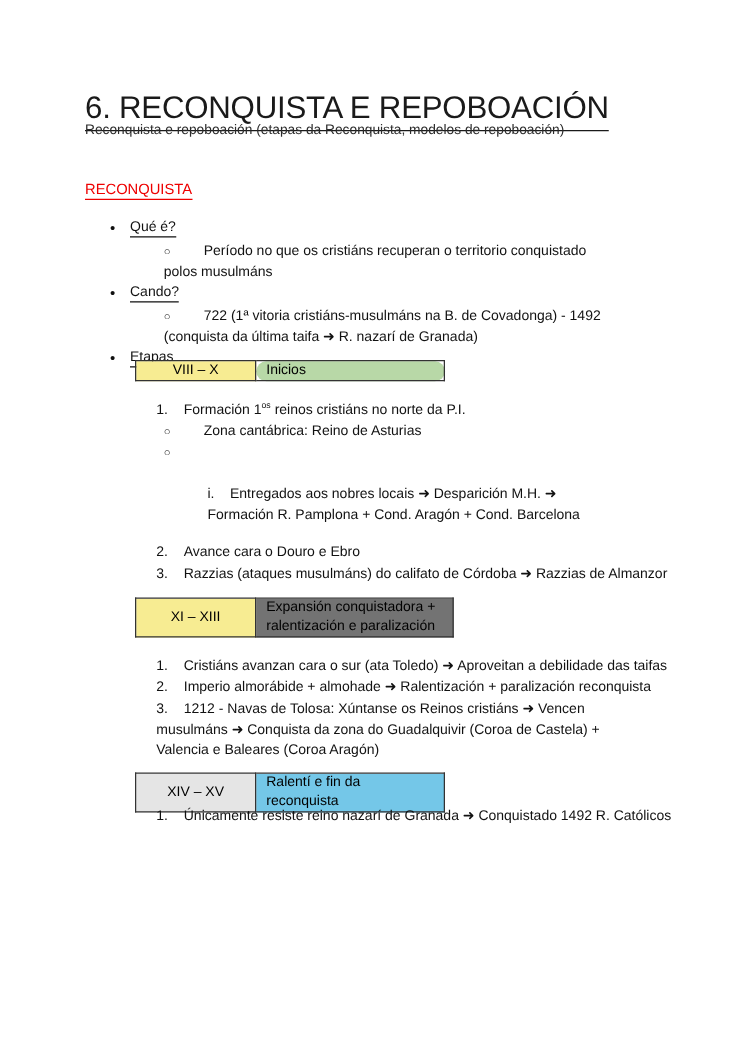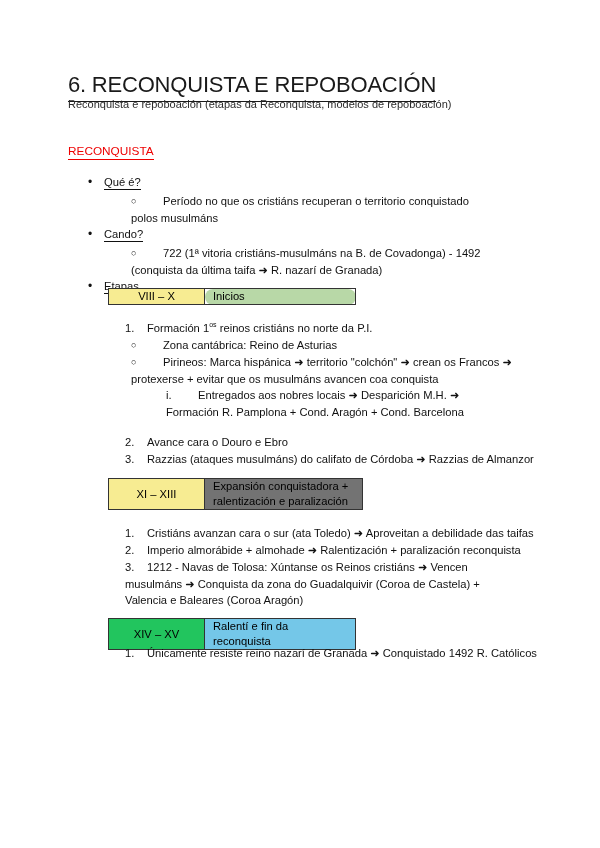--- a/index.html
+++ b/index.html
@@ -22,21 +22,21 @@
     height: 848px;
     padding: 0;
     box-sizing: border-box;
   }
 
   
   .doc-title {
     position: absolute;
     left: 68px;
     top: 72px;
-    font-size: 22px;
+    font-size: 25px;
     font-weight: normal;
     letter-spacing: -0.2px;
     color: #1a1a1a;
     border-bottom: 1.6px solid #1a1a1a;
     padding-bottom: 3px;
     display: inline-block;
     white-space: nowrap;
   }
   .doc-subtitle {
     position: absolute;
@@ -115,21 +115,21 @@
 
   
   .rom { left: 166px; }
   .rom .marker {
     position: absolute;
     left: 0;
     top: 0;
     width: 22px;
     text-align: left;
   }
-  .rom .body { margin-left: 32px; }
+  .rom .body { margin-left: 18px; }
 
   sup.ord {
     font-size: 7px;
     vertical-align: super;
     line-height: 0;
   }
 
   
   .stage-table {
     position: absolute;
@@ -198,21 +198,20 @@
     <span class="body"><span>Formación 1</span><sup class="ord">os</sup><span> reinos cristiáns no norte da P.I.</span></span>
   </div>
 
   <div class="blk lvl2" style="top:337px; width:360px;">
     <span class="marker">○</span>
     <span class="body">Zona cantábrica: Reino de Asturias</span>
   </div>
 
   <div class="blk lvl2" style="top:354px; width:390px;">
     <span class="marker">○</span>
-    <span class="body">Pirineos: Marca hispánica ➜ territorio "colchón" ➜ crean os Francos ➜ protexerse + evitar que os musulmáns avancen coa conquista</span>
   </div>
 
   <div class="blk rom" style="top:387px; width:330px;">
     <span class="marker">i.</span>
     <span class="body">Entregados aos nobres locais ➜ Desparición M.H. ➜ Formación R. Pamplona + Cond. Aragón + Cond. Barcelona</span>
   </div>
 
   <div class="blk num" style="top:434px; width:330px;">
     <span class="marker">2.</span>
     <span class="body">Avance cara o Douro e Ebro</span>
@@ -241,21 +240,21 @@
     <span class="body">Imperio almorábide + almohade ➜ Ralentización + paralización reconquista</span>
   </div>
   <div class="blk num" style="top:559px; width:398px;">
     <span class="marker">3.</span>
     <span class="body">1212 - Navas de Tolosa: Xúntanse os Reinos cristiáns ➜ Vencen musulmáns ➜ Conquista da zona do Guadalquivir (Coroa de Castela) + Valencia e Baleares (Coroa Aragón)</span>
   </div>
 
   <table class="stage-table" style="left:108px; top:618px; width:248px;">
     <tbody>
         <tr>
-      <td class="period" id="s3p" style="width: 79px; background: #22c55e;">XIV – XV</td>
+      <td class="period" id="s3p" style="width: 79px; background: #e5e5e5;">XIV – XV</td>
       <td class="label" id="s3l" style="background: rgb(116, 199, 232);">Ralentí e fin da reconquista</td>
     </tr>
   </tbody>
     </table>
 
   <div class="blk num" style="top:645px; width:420px;">
     <span class="marker">1.</span>
     <span class="body">Únicamente resiste reino nazarí de Granada ➜ Conquistado 1492 R. Católicos</span>
   </div>
 

